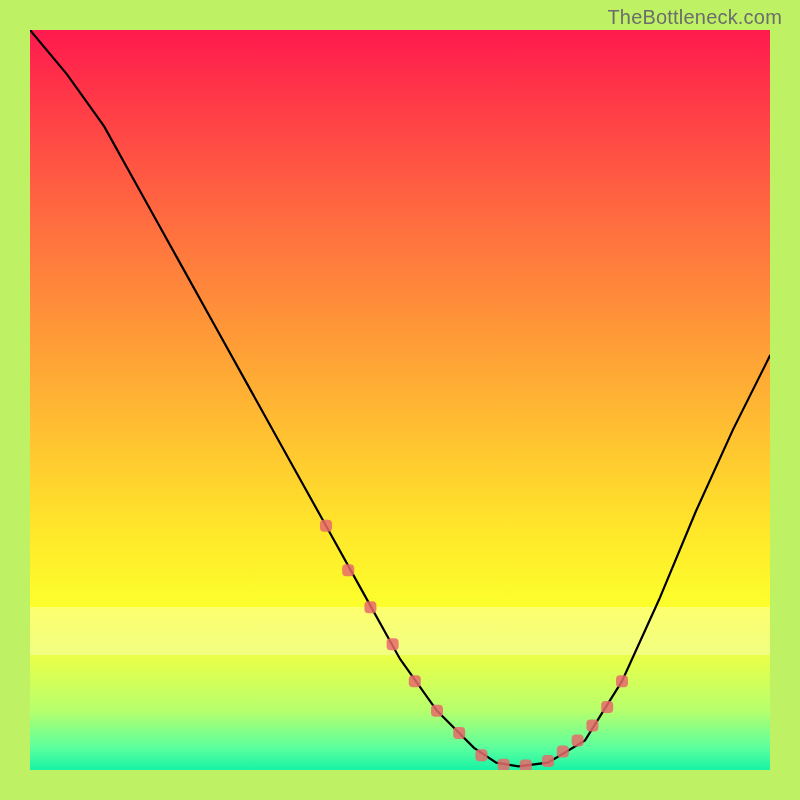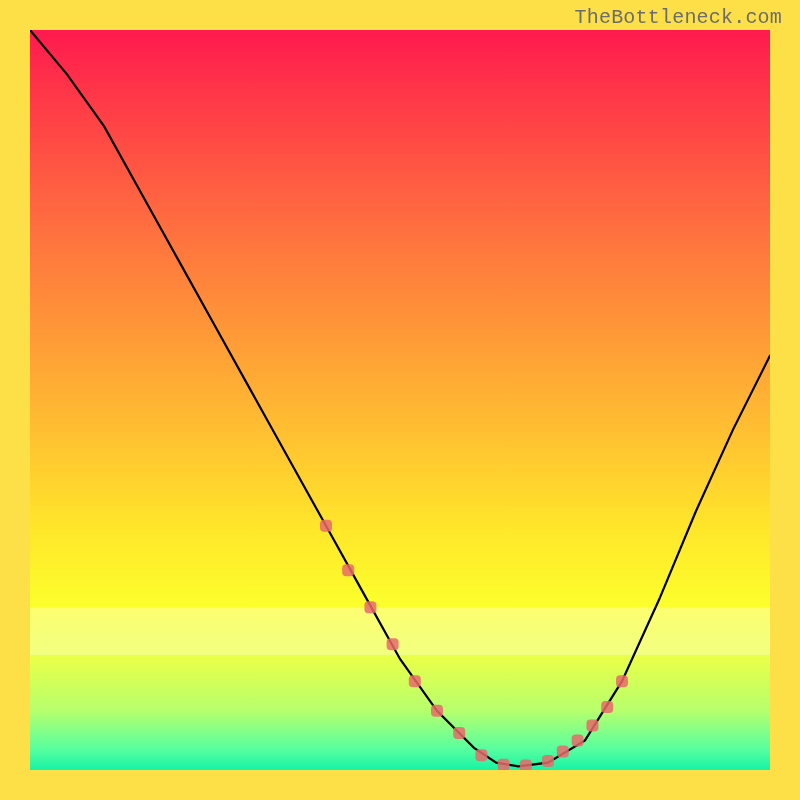--- a/index.html
+++ b/index.html
@@ -8,22 +8,21 @@
     width: 800px;
     height: 800px;
     background: #000;
     overflow: hidden;
     font-family: Arial, Helvetica, sans-serif;
   }
   .stage {
     position: relative;
     width: 800px;
     height: 800px;
-    background: #fde047;
-    font-family: Liberation Mono, monospace;
+    background: #bef264;
   }
   .plot-area {
     position: absolute;
     left: 30px;
     top: 30px;
     width: 740px;
     height: 740px;
     overflow: hidden;
   }
   .gradient-fill {

